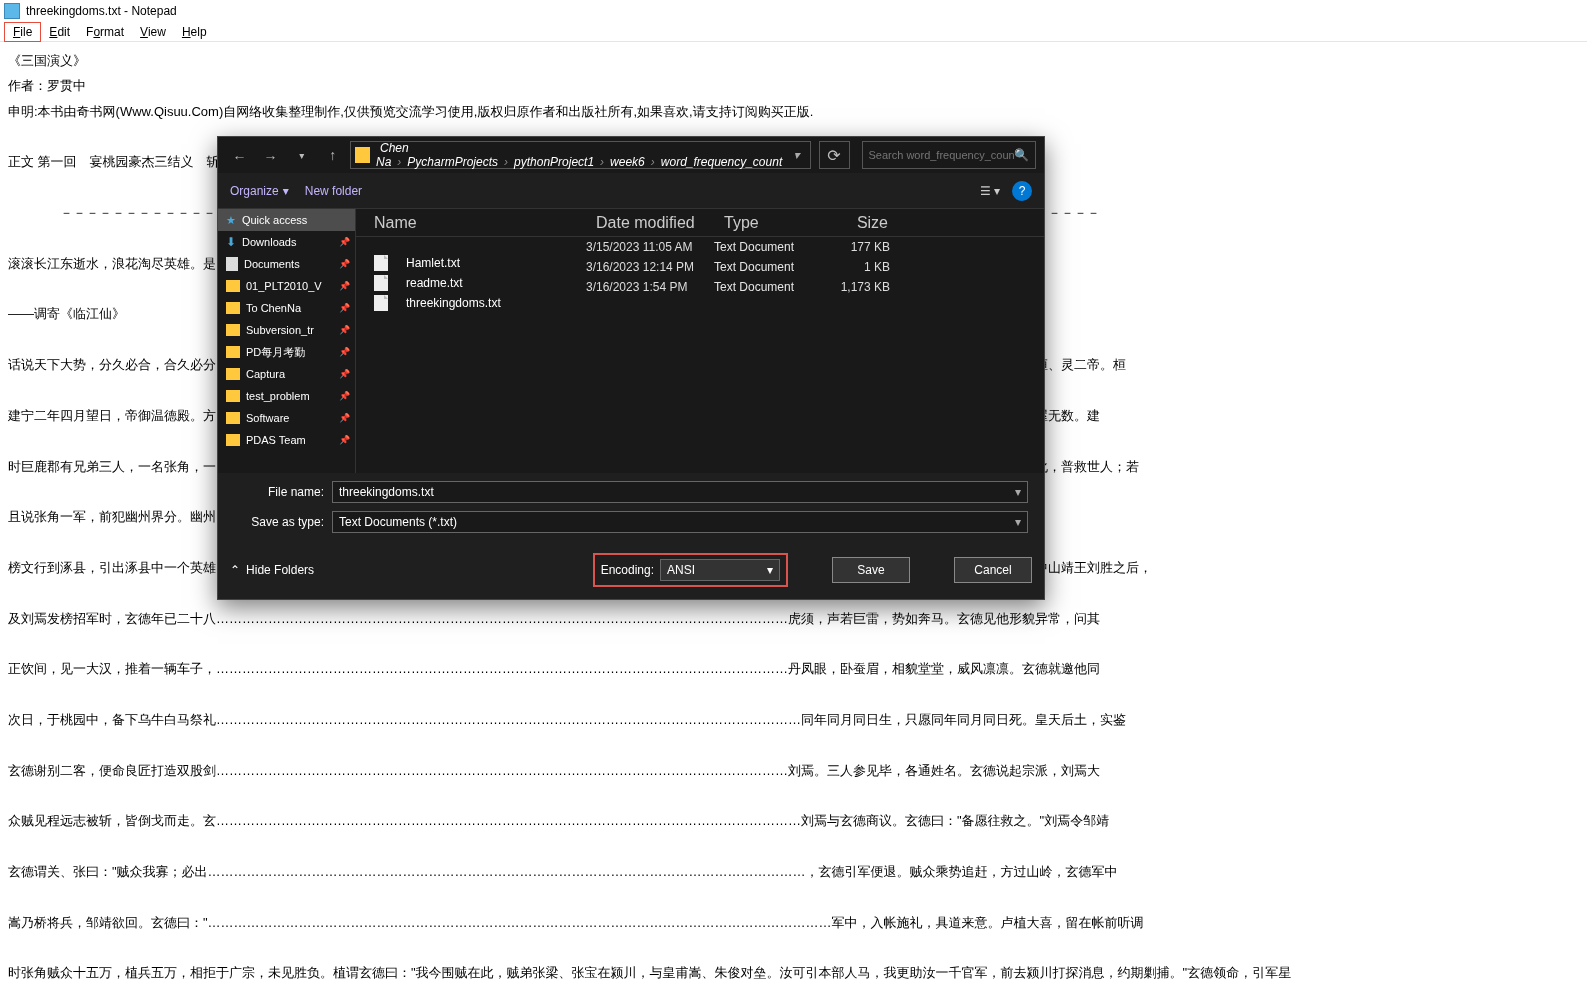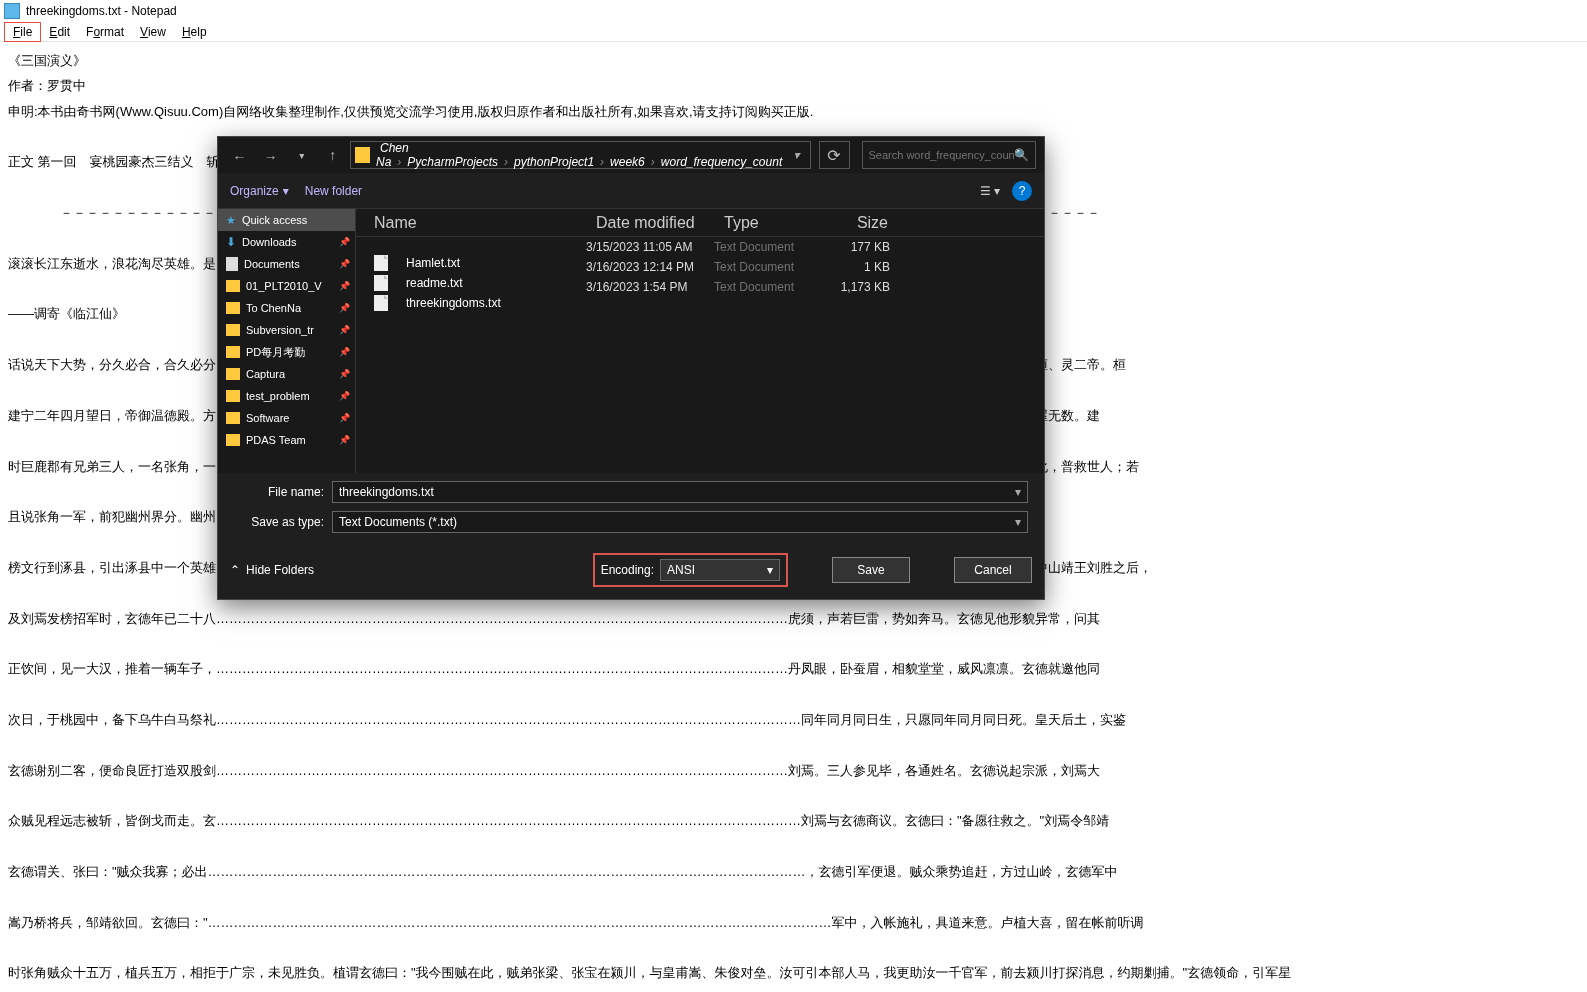--- a/index.html
+++ b/index.html
@@ -52,21 +52,21 @@
 .headers > div { padding: 0 10px; cursor: pointer; }
 .col-name { width: 230px; padding-left: 18px !important; }
 .col-date { width: 128px; }
 .col-type { width: 104px; }
 .col-size { width: 80px; text-align: right; }
 .file-row { height: 20px; display: flex; align-items: center; font-size: 12px; cursor: pointer; }
 .file-row .fc-name { width: 230px; display: flex; align-items: center; gap: 18px; padding-left: 18px; margin-top: 32px; }
 .file-ico { width: 14px; height: 16px; background: #eee; display: inline-block; position: relative; }
 .file-ico::after { content: ""; position: absolute; top: 0; right: 0; border-left: 4px solid #bbb; border-top: 4px solid transparent; }
 .file-row .fc-date { width: 128px; color: #ddd; }
-.file-row .fc-type { width: 104px; color: #737373; }
+.file-row .fc-type { width: 104px; color: #e5e5e5; }
 .file-row .fc-size { width: 80px; text-align: right; color: #ddd; padding-right: 8px; }
 
 .bottom { padding: 8px 16px 12px; background: #1f1f1f; display: flex; flex-direction: column; gap: 8px; }
 .field-row { display: flex; align-items: center; gap: 8px; }
 .field-label { width: 90px; text-align: right; font-size: 12px; }
 .field-input { flex: 1; height: 22px; background: #191919; border: 1px solid #666; color: #fff; font-size: 12px; padding: 0 6px; display: flex; align-items: center; }
 .field-input input, .field-input select { width: 100%; background: transparent; border: none; color: #fff; font-size: 12px; outline: none; }
 .dropdown-arr { color: #aaa; }
 
 .footer { display: flex; align-items: center; padding: 8px 12px 12px; gap: 12px; }

